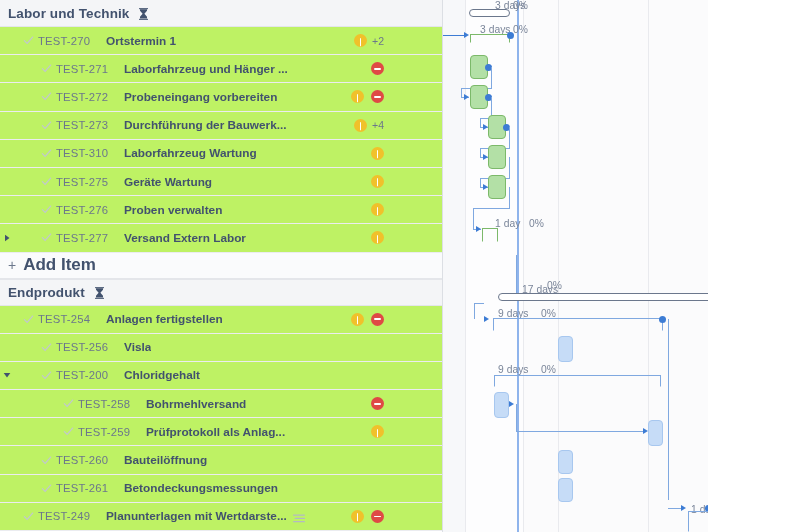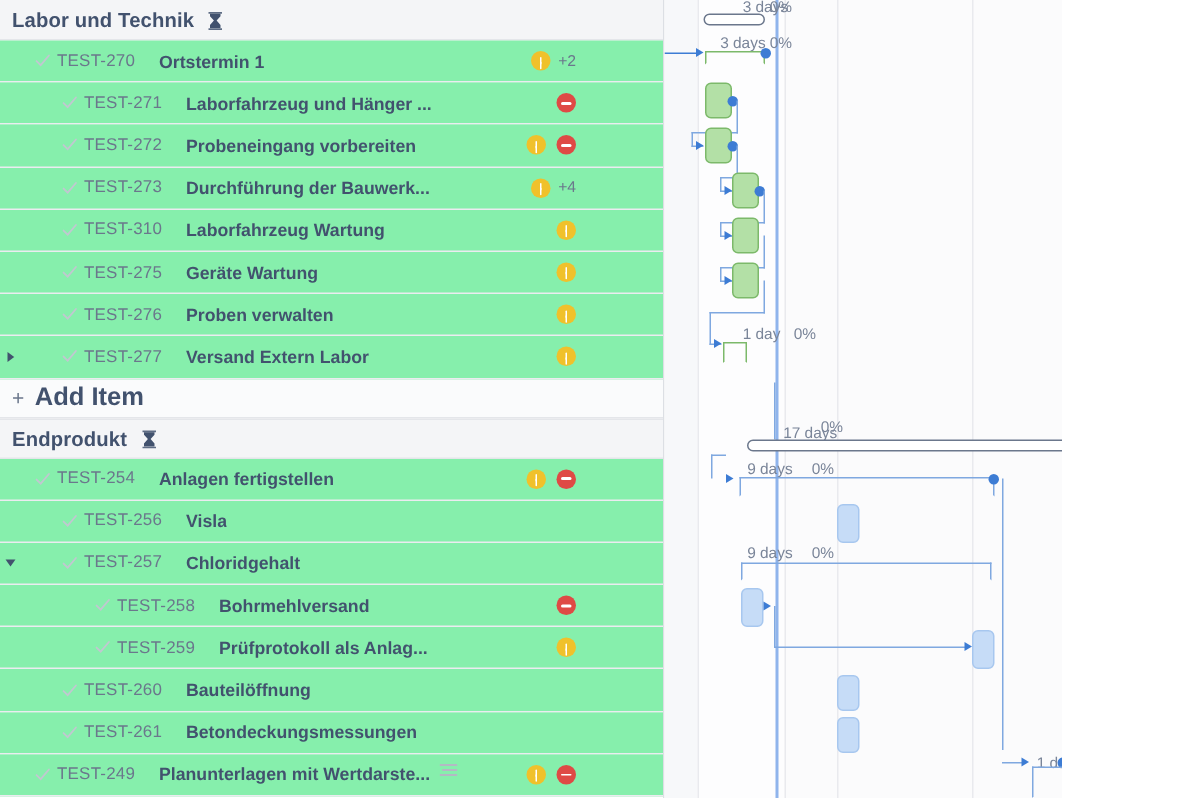--- a/index.html
+++ b/index.html
@@ -38,41 +38,41 @@
     letter-spacing: .1px;
   }
   .hourglass-icon { margin-left: 9px; display:flex; align-items:center; }
 
   .row {
     position: relative;
     height: 28.2px;
     display: flex;
     align-items: center;
     border-bottom: 1px solid #ebecf0;
-    background: #86efac;
+    background: #bef264;
   }
   .row .twisty {
     width: 14px; min-width:14px; display: flex; align-items: center; justify-content: center;
   }
   .check-icon { width: 20px; min-width:20px; display:flex; align-items:center; justify-content:center; }
   .key {
     font-size: 11.3px;
     color: #6b778c;
     letter-spacing: .15px;
     white-space: nowrap;
   }
   .summary {
     font-size: 11.8px;
     font-weight: 600;
     color: #42526e;
     white-space: nowrap;
     overflow: hidden;
     text-overflow: ellipsis;
   }
-  .summary-wrap { display:flex; align-items:flex-start; gap:6px; flex: 1; min-width: 0; }
+  .summary-wrap { display:flex; align-items:flex-end; gap:6px; flex: 1; min-width: 0; }
 
   
   .lvl0 .pad { width: 4px; min-width:4px; }
   .lvl1 .pad { width: 22px; min-width:22px; }
   .lvl2 .pad { width: 44px; min-width:44px; }
   .keycol { width: 68px; min-width:68px; }
   .lvl1 .keycol { width: 68px; min-width:68px; }
 
   .badges {
     position: absolute;
@@ -359,21 +359,21 @@
           <svg width="8" height="7" viewBox="0 0 8 7">
               <path d="M0.7 1h6.6L4 5.6z" fill="#42526e"></path>
             </svg>
         </span>
         <span class="pad"></span>
         <span class="check-icon">
           <svg width="11" height="11" viewBox="0 0 12 12">
               <path d="M1.5 6.2l3 3 6-7" fill="none" stroke="#c1c7d0" stroke-width="1.3" stroke-linecap="round"></path>
             </svg>
         </span>
-        <span class="keycol key">TEST-257</span>
+        <span class="keycol key">TEST-200</span>
         <span class="summary-wrap">
           <span class="summary">Chloridgehalt</span>
         </span>
         <span class="badges"></span>
       </div>
 
       <div class="row lvl2">
         <span class="twisty"></span>
         <span class="pad"></span>
         <span class="check-icon">

